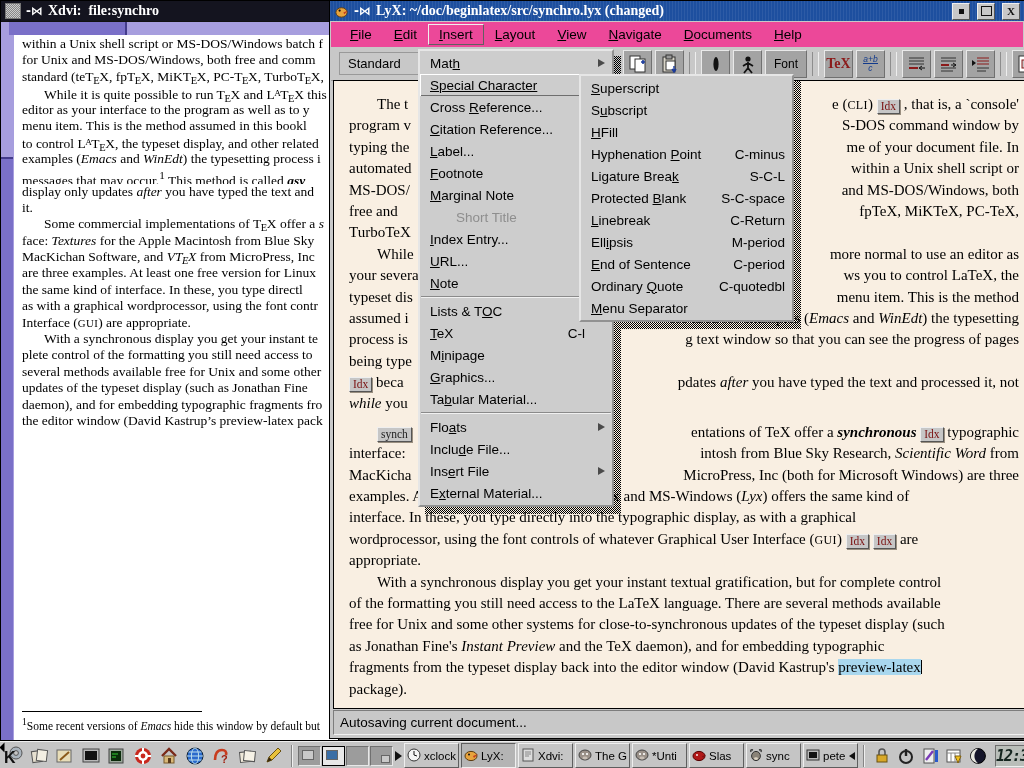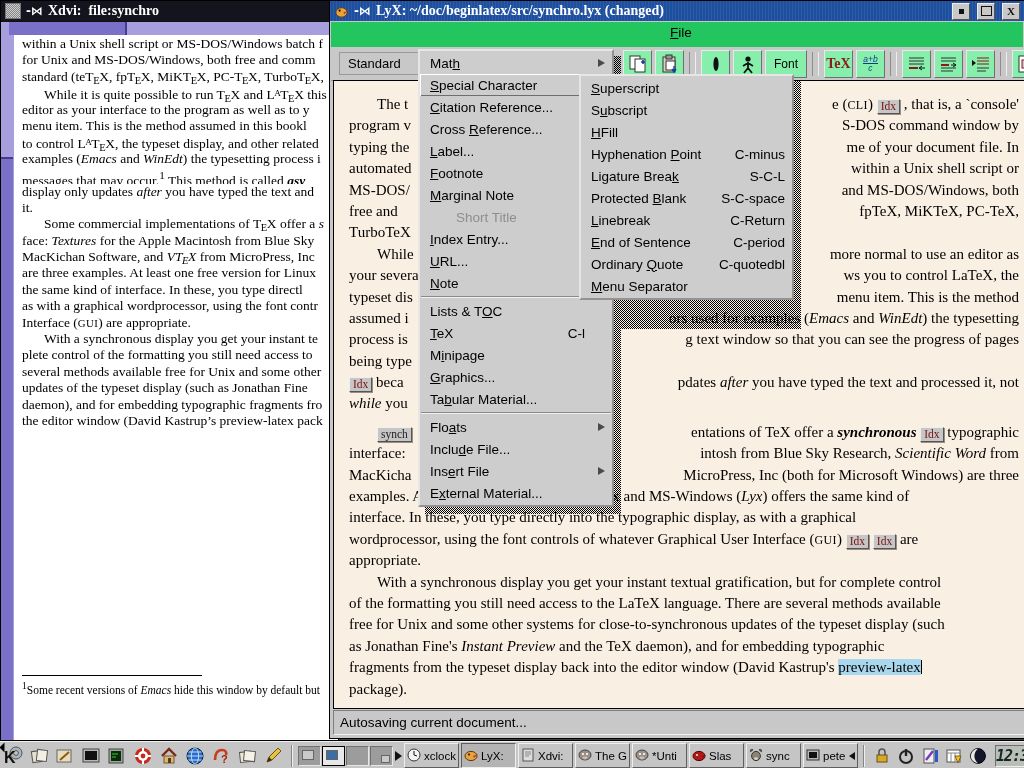--- a/index.html
+++ b/index.html
@@ -28,46 +28,46 @@
   #xdvi-vthumb{position:absolute;left:0;right:1px;top:122px;bottom:0;background:#7a70c8;
     border-top:2px solid #443c8c;}
   #xdvi-page{position:absolute;left:13px;top:34px;right:0;bottom:0;background:#ffffff;overflow:hidden;}
   #dvi-lines{position:absolute;left:8px;top:1px;right:0;
     font-family:"Liberation Serif",serif;font-size:13.5px;line-height:16.4px;color:#000;}
   .xl{height:16.4px;white-space:nowrap;overflow:hidden;}
   .xl.ind{padding-left:22px;}
   .te{font-size:0.78em;vertical-align:-0.28em;margin:0 -0.04em;}
   .la{font-size:0.68em;vertical-align:0.32em;margin:0 -0.06em;}
   .sc{font-size:0.8em;letter-spacing:0.4px;}
-  #xdvi-footnote{position:absolute;left:8px;top:640px;font-family:"Liberation Serif",serif;
+  #xdvi-footnote{position:absolute;left:8px;top:676px;font-family:"Liberation Serif",serif;
     font-size:11.5px;color:#000;}
   #fn-rule{width:180px;border-top:1px solid #000;margin-bottom:4px;}
 
   
   #lyx-win{left:329px;top:0;width:694px;height:737px;z-index:10;}
   #lyx-tb{background:#1d4f9f;background-image:repeating-linear-gradient(90deg,rgba(255,255,255,.07) 0 1px,transparent 1px 3px);}
   #lyx-title{flex:1;white-space:pre;overflow:hidden;}
   .tb-btn{width:16px;height:15px;background:#c8c8c8;border:1px solid;
     border-color:#efefef #555 #555 #efefef;display:flex;align-items:center;justify-content:center;margin-left:2px;}
   .glyph-min{width:5px;height:5px;background:#111;}
   .glyph-max{width:9px;height:8px;border:1px solid #111;}
   .glyph-close{font-size:11px;font-weight:bold;color:#111;line-height:10px;}
   .lyx-appicon{width:15px;height:15px;}
 
-  #lyx-menubar{position:absolute;left:1px;right:1px;top:21px;height:25px;background:#22c55e;
-    display:flex;align-items:center;padding-left:8px;border-bottom:1px solid #9a9a9a;flex-direction:column;}
+  #lyx-menubar{position:absolute;left:1px;right:1px;top:21px;height:25px;background:#ec4899;
+    display:flex;align-items:center;padding-left:8px;border-bottom:1px solid #9a9a9a;}
   .mitem{padding:3px 11px;font-size:13.5px;color:#000;}
   .mitem.pressed{border:1px solid;border-color:#efefef #606060 #606060 #efefef;padding:2px 10px;}
 
   #lyx-toolbar{position:absolute;left:1px;right:1px;top:46px;height:33px;background:#c8c8c8;
     display:flex;align-items:center;border-bottom:1px solid #9a9a9a;}
   #style-combo{margin-left:8px;width:86px;height:21px;border:1px solid #999;
     background:#c8c8c8;font-size:13px;display:flex;align-items:center;padding-left:8px;color:#000;}
   #tb-icons{position:absolute;left:292px;display:flex;align-items:center;gap:3px;}
-  .tbtn{width:27px;height:26px;background:#86efac;border:1px solid;border-color:#e9e9e9 #707070 #707070 #e9e9e9;
+  .tbtn{width:27px;height:26px;background:#a3a3a3;border:1px solid;border-color:#e9e9e9 #707070 #707070 #e9e9e9;
     display:flex;align-items:center;justify-content:center;overflow:hidden;}
   .tbtn svg{display:block;}
   .tbsep{width:5px;height:24px;border-left:1px solid #8d8d8d;border-right:1px solid #eee;margin:0 2px;}
   .texlogo{font-family:"Liberation Serif",serif;font-weight:bold;color:#8b1a1a;font-size:14px;}
   .mathfrac{font-size:8.5px;line-height:8px;font-style:italic;text-align:center;color:#123a8c;}
   .mathfrac .den{border-top:1px solid #123a8c;}
   .fontbtn{width:40px;height:26px;font-size:12px;}
 
   #docarea{position:absolute;left:3px;top:79px;width:686px;height:627px;border:1px solid #000;
     background:#f9efe2;overflow:hidden;padding-left:32px;}
@@ -104,21 +104,21 @@
   .dithershadow{position:absolute;z-index:35;
     background-image:linear-gradient(45deg,#000 25%,transparent 25%,transparent 75%,#000 75%),
       linear-gradient(45deg,#000 25%,transparent 25%,transparent 75%,#000 75%);
     background-size:2px 2px;background-position:0 0,1px 1px;}
   #insert-menu{left:418px;top:49px;width:192px;}
   #char-menu{left:579px;top:74px;width:211px;}
   .mrow{height:22px;display:flex;align-items:center;padding:0 7px 0 10px;font-size:13.5px;color:#000;}
   .mrow .mlabel{flex:1;white-space:nowrap;}
   .mrow .msc{white-space:nowrap;}
   #insert-menu .msc{margin-right:20px;}
-  .mrow.sel{box-shadow:inset 1px 1px 0 #fff, inset -1px -1px 0 #6e6e6e;}
+  .mrow.sel{box-shadow:inset 1px 1px 0 #fff, inset -1px -1px 0 #6e6e6e;text-decoration:underline;}
   .mrow.dis{color:#8e8e8e;padding-left:36px;}
   .marrow{width:0;height:0;border-left:7px solid #4a4a4a;border-top:4px solid transparent;border-bottom:4px solid transparent;}
   .msep{border-top:1px solid #8a8a8a;border-bottom:1px solid #f0f0f0;margin:2px 1px;}
 
   
   #taskbar{position:absolute;left:0;top:741px;width:1024px;height:27px;background:#c5c5c5;
     border-top:1px solid #efefef;box-shadow:0 -1px 0 #000;display:flex;align-items:center;
     padding:0 2px;z-index:60;gap:2px;}
   .launcher,.kbtn{width:26px;height:24px;display:flex;align-items:center;justify-content:center;background:#c5c5c5;}
   .kbtn{width:30px;position:relative;}
@@ -412,24 +412,24 @@
   <div class="dithershadow" id="insert-shadow" style="left: 425px; top: 56px; width: 196px; height: 458px;"></div>
   <div class="menu" id="insert-menu">
       <div class="mrow">
         <span class="mlabel">Mat<u>h</u></span>
         <span class="marrow"></span>
       </div>
       <div class="mrow sel">
         <span class="mlabel"><u>S</u>pecial Character</span>
       </div>
       <div class="mrow">
+        <span class="mlabel">Cross <u>R</u>eference...</span>
+      </div>
+      <div class="mrow">
         <span class="mlabel"><u>C</u>itation Reference...</span>
-      </div>
-      <div class="mrow">
-        <span class="mlabel">Cross <u>R</u>eference...</span>
       </div>
       <div class="mrow">
         <span class="mlabel"><u>L</u>abel...</span>
       </div>
       <div class="mrow">
         <span class="mlabel"><u>F</u>ootnote</span>
       </div>
       <div class="mrow">
         <span class="mlabel"><u>M</u>arginal Note</span>
       </div>
@@ -498,20 +498,24 @@
         <span class="mlabel">Ligature Brea<u>k</u></span>
         <span class="msc">S-C-L</span>
       </div>
       <div class="mrow">
         <span class="mlabel">Protected <u>B</u>lank</span>
         <span class="msc">S-C-space</span>
       </div>
       <div class="mrow">
         <span class="mlabel"><u>L</u>inebreak</span>
         <span class="msc">C-Return</span>
+      </div>
+      <div class="mrow">
+        <span class="mlabel">Ell<u>i</u>psis</span>
+        <span class="msc">M-period</span>
       </div>
       <div class="mrow">
         <span class="mlabel"><u>E</u>nd of Sentence</span>
         <span class="msc">C-period</span>
       </div>
       <div class="mrow">
         <span class="mlabel">Ordinary <u>Q</u>uote</span>
         <span class="msc">C-quotedbl</span>
       </div>
       <div class="mrow">

